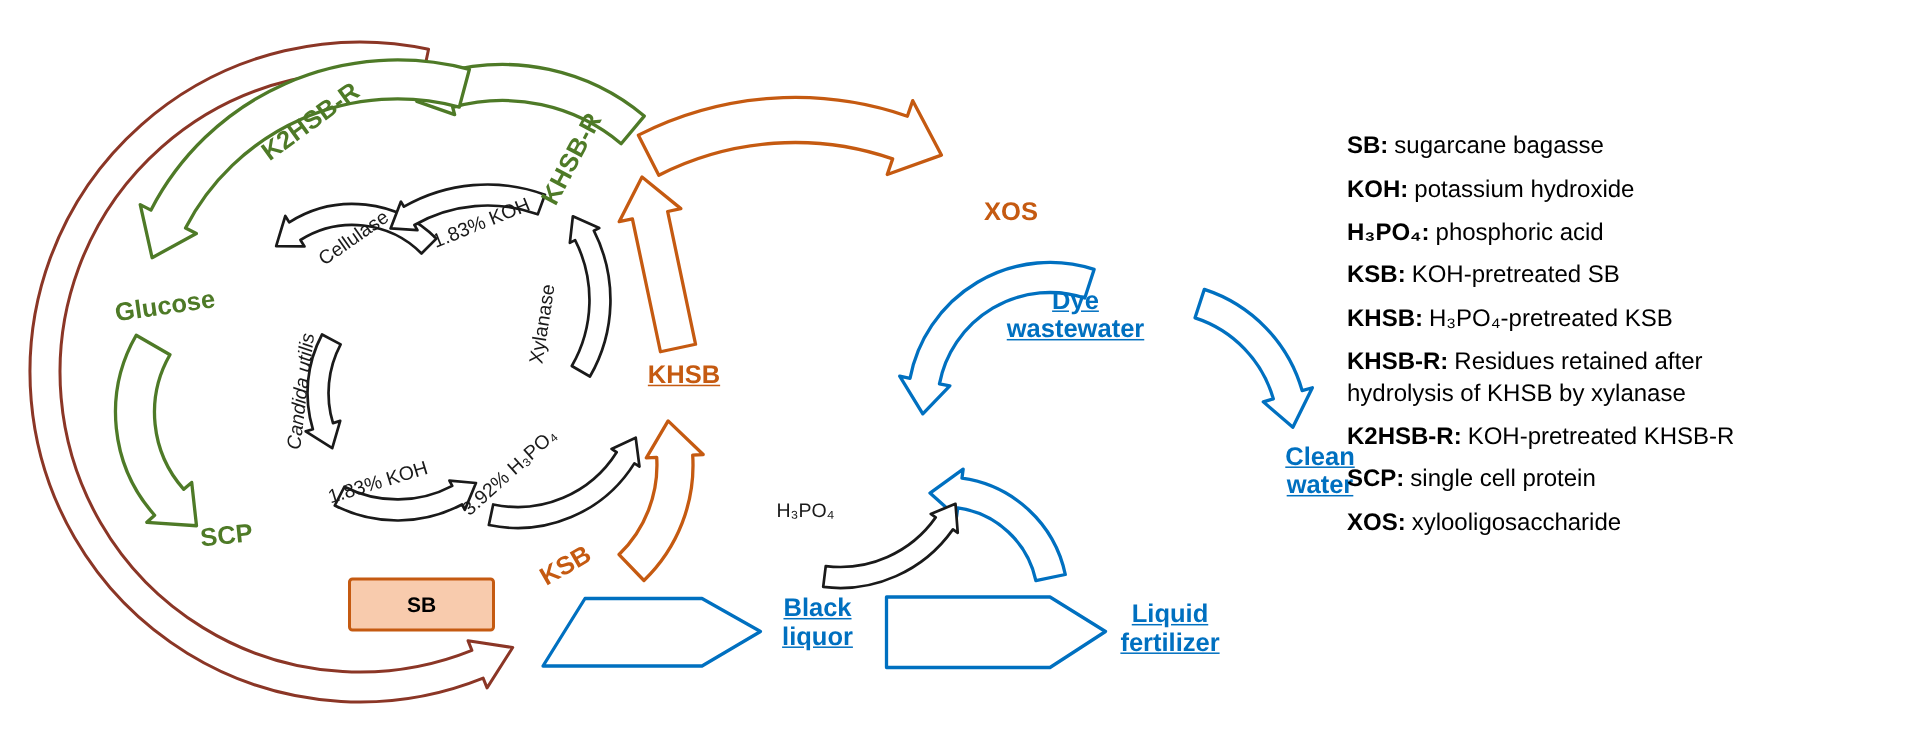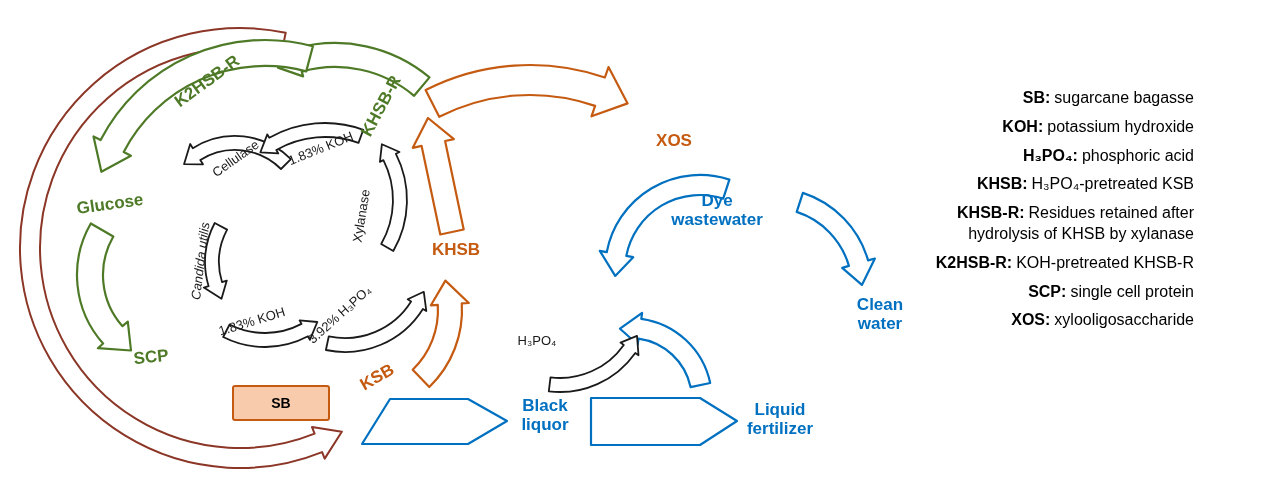--- a/index.html
+++ b/index.html
@@ -8,35 +8,35 @@
     font-family:"Liberation Sans","DejaVu Sans",sans-serif;
   }
   #arrow-layer{position:absolute;left:0;top:0;z-index:1;}
   .lbl{
     position:absolute;z-index:2;white-space:pre-line;text-align:center;
     line-height:1.12;transform-origin:center;
   }
   .node{font-weight:bold;font-size:17px;}
   .green{color:var(--green);}
   .orange{color:var(--orange);}
-  .blue{color:var(--blue);}
+  .blue{color:var(--blue);text-decoration:underline;}
   .proc{font-size:13px;color:var(--black);font-weight:normal;white-space:nowrap;}
   .italic{font-style:italic;}
   .sb-box{
     position:absolute;z-index:2;left:232px;top:385px;width:94px;height:32px;
     background:var(--sb_fill);border:2.5px solid var(--orange);border-radius:3px;
     display:flex;align-items:center;justify-content:center;
     font-weight:bold;font-size:14px;color:#000;
   }
   .pent{fill:#fff;stroke:var(--blue);stroke-width:2.2;stroke-linejoin:round;}
   .legend{
     position:absolute;z-index:2;left:898px;top:88px;width:296px;
     font-size:16px;color:#000;line-height:1.3;
   }
-  .legend .item{margin-bottom:8px;text-align:right;}
+  .legend .item{margin-bottom:8px;}
   .lg-term{font-weight:bold;margin-right:4px;}
 </style>
 </head>
 <body>
 
 <div class="stage">
 
   <svg id="arrow-layer" width="1270" height="495">
     <polygon class="pent" points="390,399 468,399 507,421 468,444 362,444"></polygon>
     <polygon class="pent" points="591,398 700,398 737,421 700,445 591,445"></polygon>
@@ -57,21 +57,21 @@
       <path d="M325.9,350.0 A92 92 0 0 0 422.9,308.9 L426.3,311.0 L423.8,291.8 L407.7,299.3 L411.1,301.5 A78 78 0 0 1 328.8,336.3 Z" fill="#ffffff" stroke="#1a1a1a" stroke-width="1.8" stroke-linejoin="round"></path>
       <path d="M223.2,337.0 A92 92 0 0 0 308.0,336.3 L309.9,339.9 L317.3,322.0 L299.6,320.4 L301.5,323.9 A78 78 0 0 1 229.6,324.5 Z" fill="#ffffff" stroke="#1a1a1a" stroke-width="1.8" stroke-linejoin="round"></path>
       <path d="M548.8,391.3 A92 92 0 0 0 635.3,352.9 L638.5,355.2 L637.0,335.9 L620.5,342.6 L623.8,344.9 A78 78 0 0 1 550.5,377.4 Z" fill="#ffffff" stroke="#1a1a1a" stroke-width="1.8" stroke-linejoin="round"></path>
     </svg>
 
   <div class="lbl node green" style="left:207px;top:81px;transform:translate(-50%,-50%) rotate(-36deg);">K2HSB-R</div>
   <div class="lbl node green" style="left:381px;top:106px;transform:translate(-50%,-50%) rotate(-62deg);">KHSB-R</div>
   <div class="lbl node green" style="left:110px;top:204px;transform:translate(-50%,-50%) rotate(-8deg);">Glucose</div>
   <div class="lbl node green" style="left:151px;top:357px;transform:translate(-50%,-50%) rotate(-6deg);">SCP</div>
   <div class="lbl node orange" style="left:664px;top:141px;transform:translate(-50%,-50%);margin-left:10px;">XOS</div>
-  <div class="lbl node orange" style="left:456px;top:250px;transform:translate(-50%,-50%);">KHSB</div>
+  <div class="lbl node orange" style="left:456px;top:250px;transform:translate(-50%,-50%);text-decoration:underline;">KHSB</div>
   <div class="lbl node orange" style="left:377px;top:377px;transform:translate(-50%,-50%) rotate(-30deg);">KSB</div>
   <div class="sb-box">SB</div>
   <div class="lbl node blue" style="left:717px;top:210px;transform:translate(-50%,-50%);">Dye
 wastewater</div>
   <div class="lbl node blue" style="left:880px;top:314px;transform:translate(-50%,-50%);">Clean
 water</div>
   <div class="lbl node blue" style="left:545px;top:415px;transform:translate(-50%,-50%);">Black
 liquor</div>
   <div class="lbl node blue" style="left:780px;top:419px;transform:translate(-50%,-50%);">Liquid
 fertilizer</div>
@@ -81,20 +81,21 @@
   <div class="lbl proc" style="left:321px;top:149px;transform:translate(-50%,-50%) rotate(-22deg);">1.83% KOH</div>
   <div class="lbl proc" style="left:362px;top:216px;transform:translate(-50%,-50%) rotate(-81deg);">Xylanase</div>
   <div class="lbl proc" style="left:340px;top:315px;transform:translate(-50%,-50%) rotate(-42deg);">3.92% H₃PO₄</div>
   <div class="lbl proc" style="left:252px;top:322px;transform:translate(-50%,-50%) rotate(-17deg);">1.83% KOH</div>
   <div class="lbl proc" style="left:537px;top:341px;transform:translate(-50%,-50%);">H₃PO₄</div>
 
   <div class="legend">
     <div class="item"><span class="lg-term">SB:</span><span>sugarcane bagasse</span></div>
     <div class="item"><span class="lg-term">KOH:</span><span>potassium hydroxide</span></div>
     <div class="item"><span class="lg-term">H₃PO₄:</span><span>phosphoric acid</span></div>
+    <div class="item"><span class="lg-term">KSB:</span><span>KOH-pretreated SB</span></div>
     <div class="item"><span class="lg-term">KHSB:</span><span>H₃PO₄-pretreated KSB</span></div>
     <div class="item"><span class="lg-term">KHSB-R:</span><span>Residues retained after hydrolysis of KHSB by xylanase</span></div>
     <div class="item"><span class="lg-term">K2HSB-R:</span><span>KOH-pretreated KHSB-R</span></div>
     <div class="item"><span class="lg-term">SCP:</span><span>single cell protein</span></div>
     <div class="item"><span class="lg-term">XOS:</span><span>xylooligosaccharide</span></div>
   </div>
 
 </div>
 
 </body></html>

